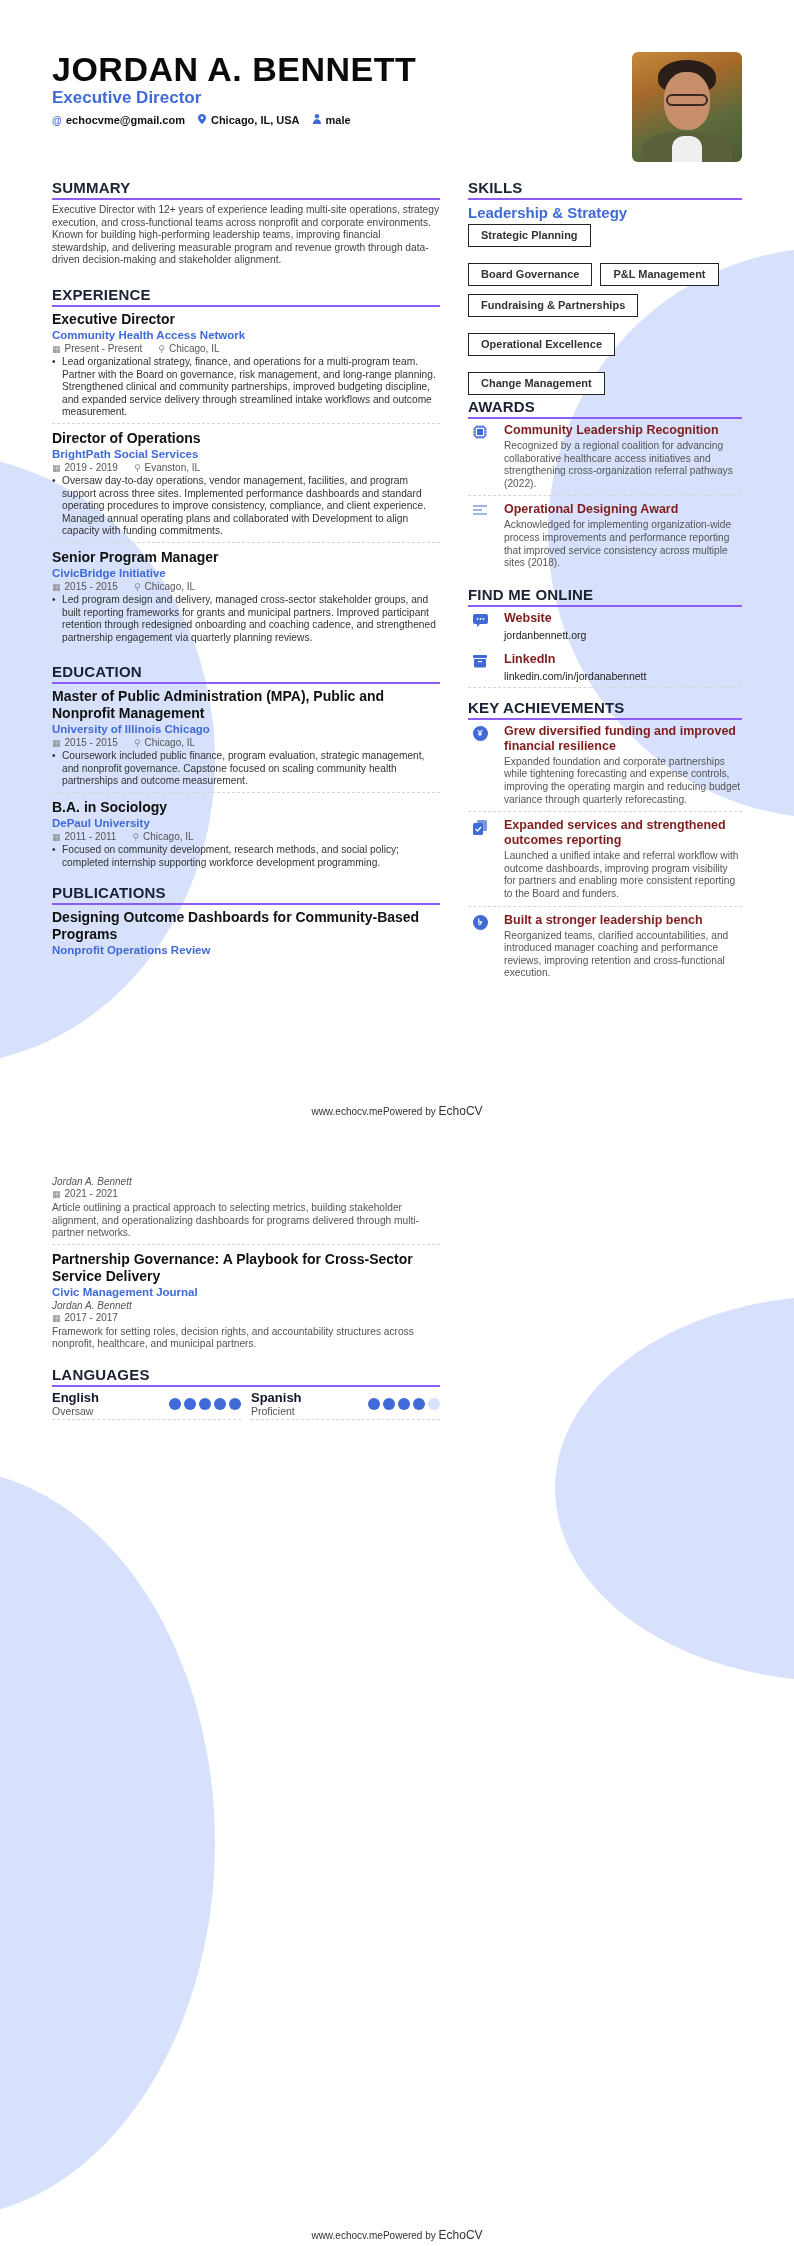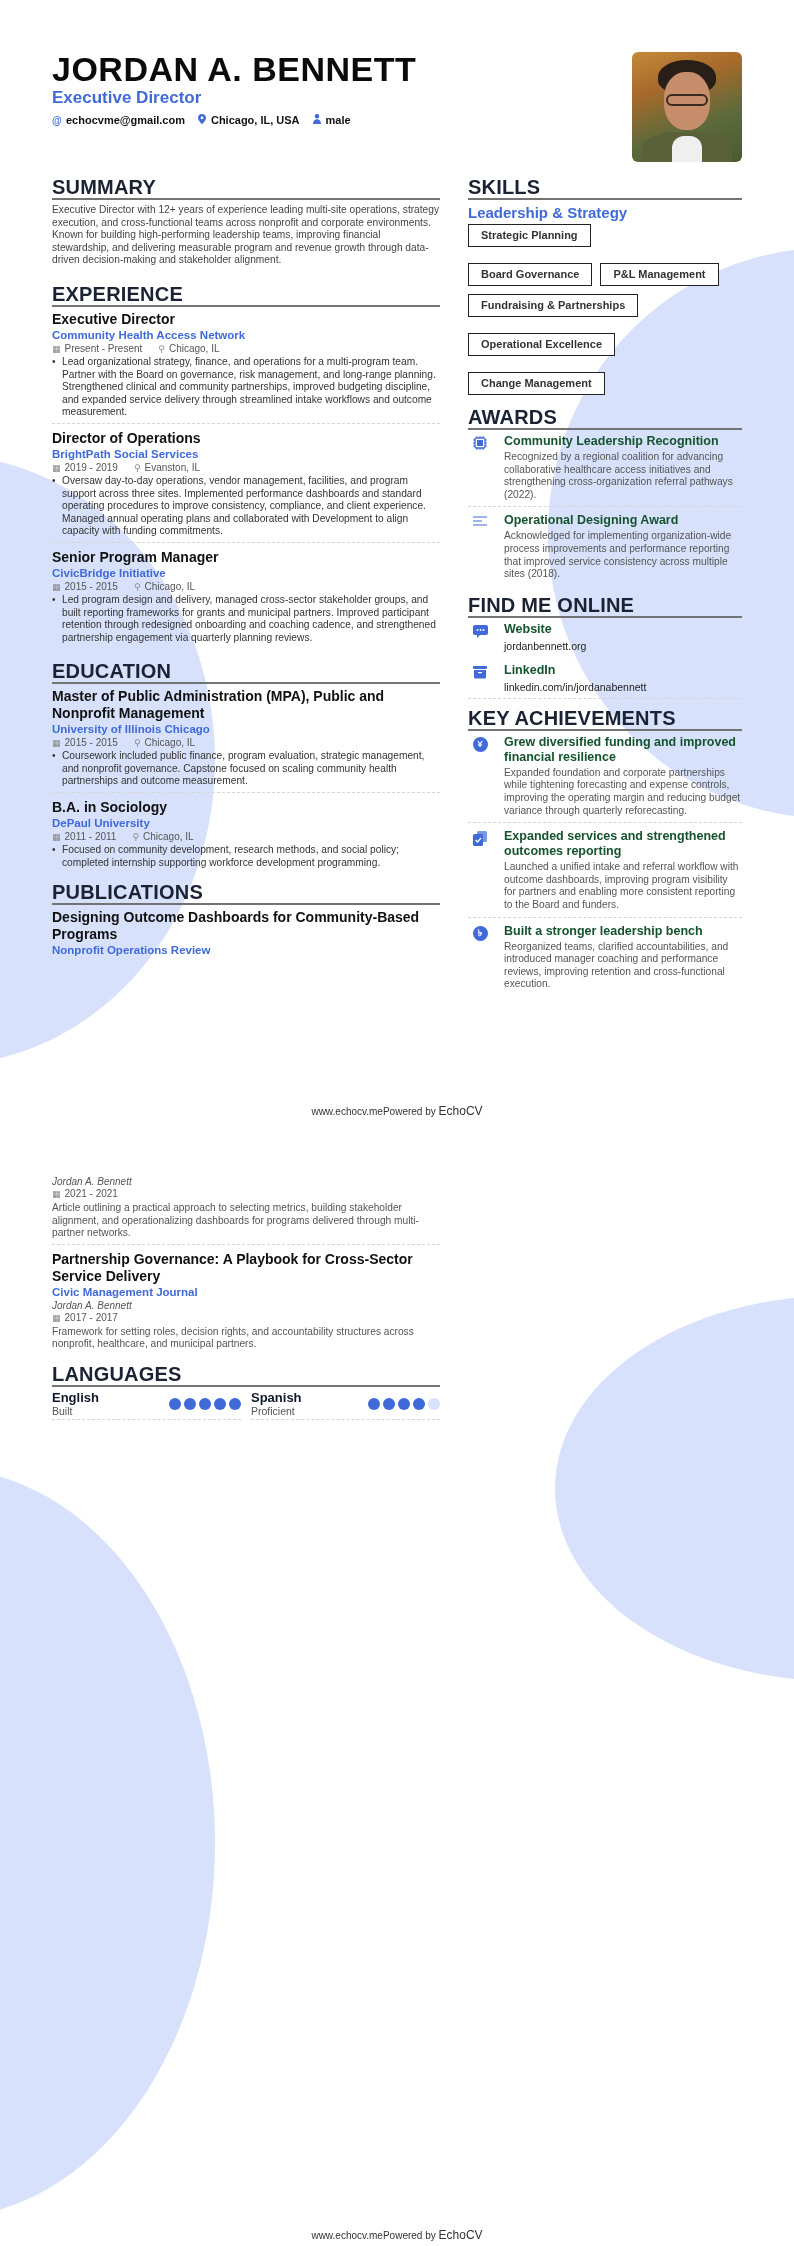--- a/index.html
+++ b/index.html
@@ -20,21 +20,21 @@
            background: linear-gradient(160deg, #c58a3b 0%, #a86a2a 30%, #5d6a3c 65%, #4a5a32 100%); }
   .photo .face { position: absolute; left: 32px; top: 20px; width: 46px; height: 58px; border-radius: 45%; background: #c68e6a; }
   .photo .hair { position: absolute; left: 26px; top: 8px; width: 58px; height: 34px; border-radius: 50% 50% 40% 40%; background: #2a1f18; }
   .photo .shirt { position: absolute; left: 10px; top: 80px; width: 90px; height: 40px; border-radius: 40% 40% 0 0; background: #59603a; }
   .photo .tee { position: absolute; left: 40px; top: 84px; width: 30px; height: 30px; background: #efefef; border-radius: 40% 40% 0 0; }
   .photo .glasses { position: absolute; left: 34px; top: 42px; width: 42px; height: 12px; border: 2px solid #3a2a20; border-radius: 6px; }
 
   
   .col-left { left: 52px; width: 388px; }
   .col-right { left: 468px; width: 274px; }
-  .sec-title { font-size: 20px; font-weight: 700; color: #1a2233; letter-spacing: 0.2px; line-height: 19px; border-bottom: 2px solid #737373; padding-bottom: 1px; margin-bottom: 4px; }
+  .sec-title { font-size: 15px; font-weight: 700; color: #1a2233; letter-spacing: 0.2px; line-height: 19px; border-bottom: 2px solid #8b5cf6; padding-bottom: 1px; margin-bottom: 4px; }
   .summary { font-size: 10.2px; line-height: 12.6px; color: #444; }
   .entry { padding-bottom: 4px; margin-bottom: 6px; border-bottom: 1px dashed #d6d6d6; }
   .entry.last { border-bottom: none; }
   .e-title { font-size: 14px; font-weight: 700; color: #111; line-height: 17px; }
   .e-org { font-size: 11.5px; font-weight: 700; color: #3f6ad8; line-height: 15px; }
   .e-meta { font-size: 10px; color: #555; display: flex; gap: 16px; line-height: 12px; }
   .e-meta span.ic { color: #888; margin-right: 4px; font-size: 9px; }
   .bullets { font-size: 10.2px; line-height: 12.6px; color: #333; margin-top: 1px; }
   .bullets li { list-style: none; padding-left: 10px; position: relative; }
   .bullets li::before { content: "•"; position: absolute; left: 0; top: 0; color: #333; }
@@ -44,21 +44,21 @@
   
   .skill-group { font-size: 15px; font-weight: 700; color: #3f6ad8; margin: 2px 0 3px 0; }
   .chips { display: flex; flex-wrap: wrap; gap: 8px 8px; width: 274px; }
   .chip { border: 1.5px solid #222; padding: 3px 12px; font-size: 11px; font-weight: 700; color: #333; background: #fff; line-height: 15px; }
 
   
   .ilist-item { display: flex; gap: 12px; padding-bottom: 5px; margin-bottom: 6px; border-bottom: 1px dashed #d6d6d6; }
   .ilist-item.last { border-bottom: none; }
   .ilist-icon { width: 24px; flex: none; display: flex; justify-content: center; padding-top: 2px; }
   .ilist-body { flex: 1; }
-  .il-title { font-size: 12.5px; font-weight: 700; color: #14532d; line-height: 15px; }
+  .il-title { font-size: 12.5px; font-weight: 700; color: #7f1d1d; line-height: 15px; }
   .il-desc { font-size: 10.2px; line-height: 12.6px; color: #555; margin-top: 2px; }
   .il-link { font-size: 10.5px; color: #222; margin-top: 3px; }
 
   .round-ic { width: 15px; height: 15px; border-radius: 50%; background: #3f6ad8; color: #fff; font-size: 9px; font-weight: 700; display: flex; align-items: center; justify-content: center; }
 
   
   .langs { display: flex; gap: 10px; }
   .lang { flex: 1; display: flex; justify-content: space-between; align-items: center; border-bottom: 1px dashed #d6d6d6; padding-bottom: 2px; }
   .lang-name { font-size: 13px; font-weight: 700; color: #0f172a; line-height: 14px; }
   .lang-level { font-size: 10.5px; color: #555; line-height: 12px; }
@@ -194,21 +194,21 @@
       <span style="flex-basis:100%; height:0;"></span>
       <span class="chip">Board Governance</span>
       <span class="chip">P&amp;L Management</span>
       <span class="chip">Fundraising &amp; Partnerships</span>
       <span style="flex-basis:100%; height:0;"></span>
       <span class="chip">Operational Excellence</span>
       <span style="flex-basis:100%; height:0;"></span>
       <span class="chip">Change Management</span>
     </div>
 
-    <div class="sec-title" style="margin-top:13px;">AWARDS</div>
+    <div class="sec-title" style="margin-top:2px;">AWARDS</div>
     <div class="ilist-item">
       <div class="ilist-icon">
         <svg width="14" height="14" viewBox="0 0 14 14">
             <rect x="2" y="2" width="10" height="10" rx="1.5" fill="none" stroke="#3f6ad8" stroke-width="1.4"></rect>
             <rect x="4" y="4" width="6" height="6" fill="#3f6ad8"></rect>
             <path d="M4 0v2M7 0v2M10 0v2M4 12v2M7 12v2M10 12v2M0 4h2M0 7h2M0 10h2M12 4h2M12 7h2M12 10h2" stroke="#3f6ad8" stroke-width="1"></path>
           </svg>
       </div>
       <div class="ilist-body">
         <div class="il-title">Community Leadership Recognition</div>
@@ -316,21 +316,21 @@
           <span><span class="ic">▦</span><span>2017 - 2017</span></span>
         </div>
       <p class="pub-desc" style="margin-top:2px;">Framework for setting roles, decision rights, and accountability structures across nonprofit, healthcare, and municipal partners.</p>
     </div>
 
     <div class="sec-title" style="margin-top:10px;">LANGUAGES</div>
     <div class="langs">
       <div class="lang">
         <div>
           <div class="lang-name">English</div>
-          <div class="lang-level">Built</div>
+          <div class="lang-level">Oversaw</div>
         </div>
         <div class="dots">
           <span class="dot"></span>
             <span class="dot"></span>
             <span class="dot"></span>
             <span class="dot"></span>
             <span class="dot"></span>
         </div>
       </div>
       <div class="lang">

